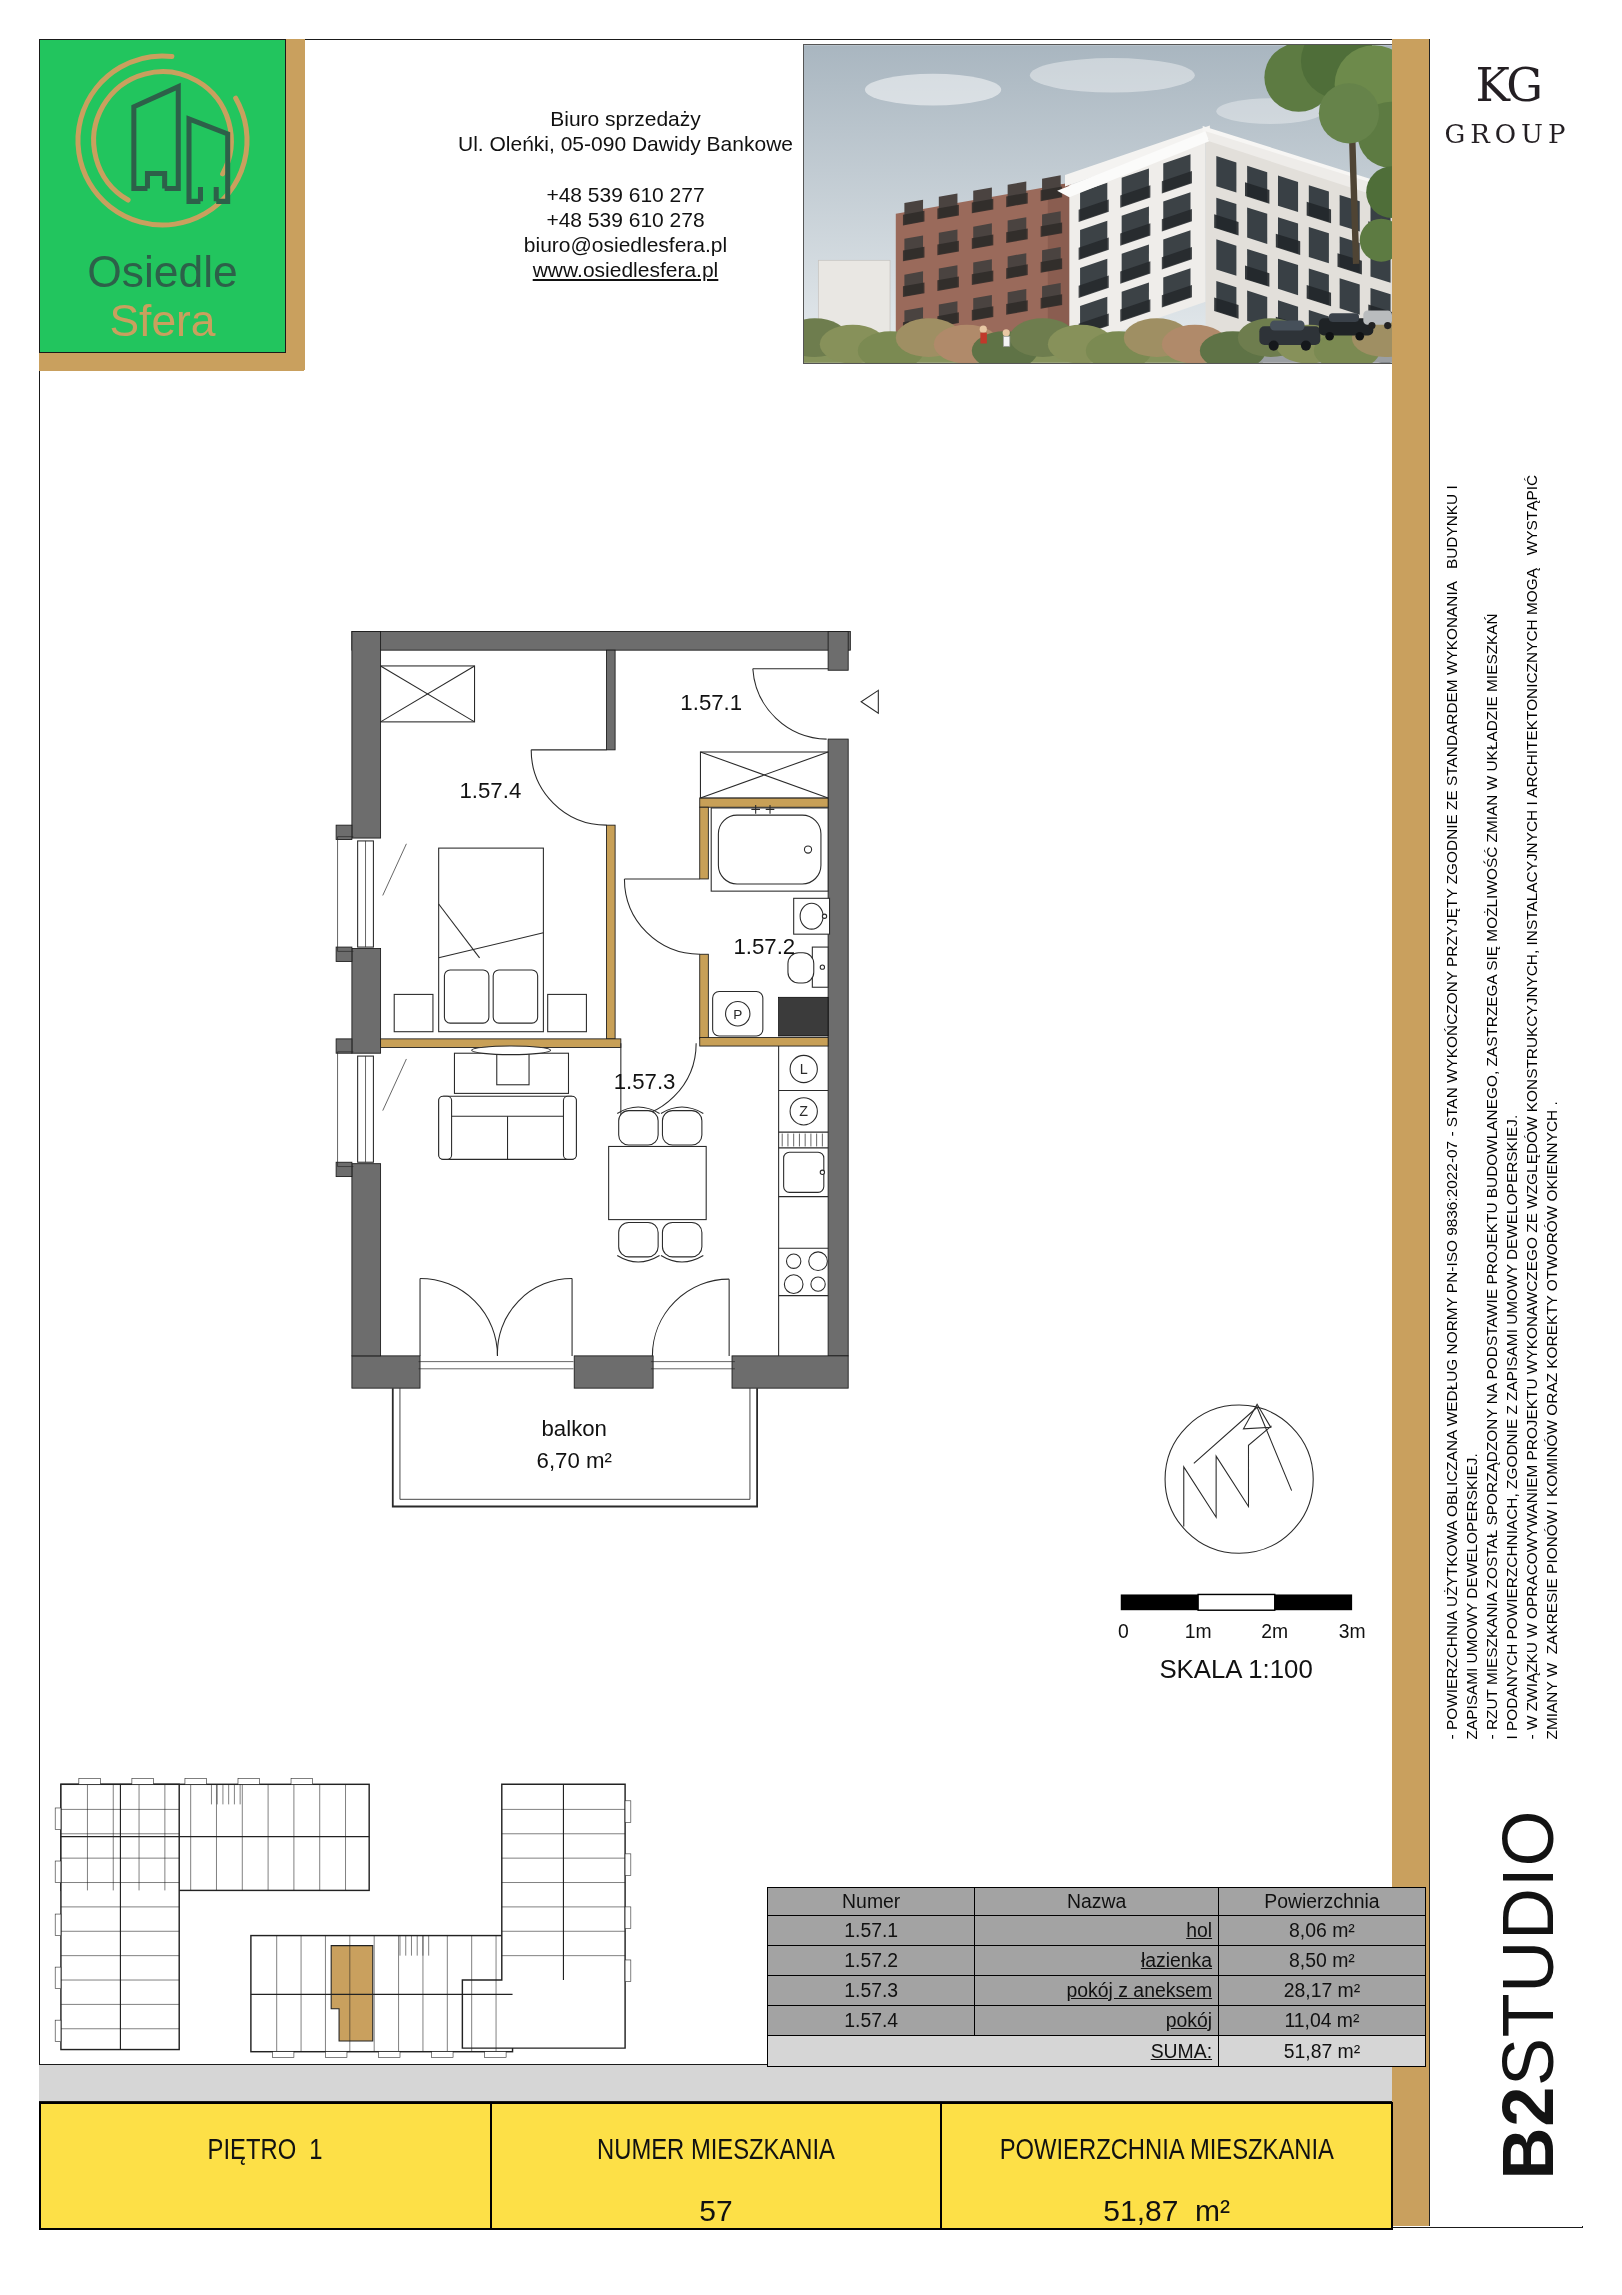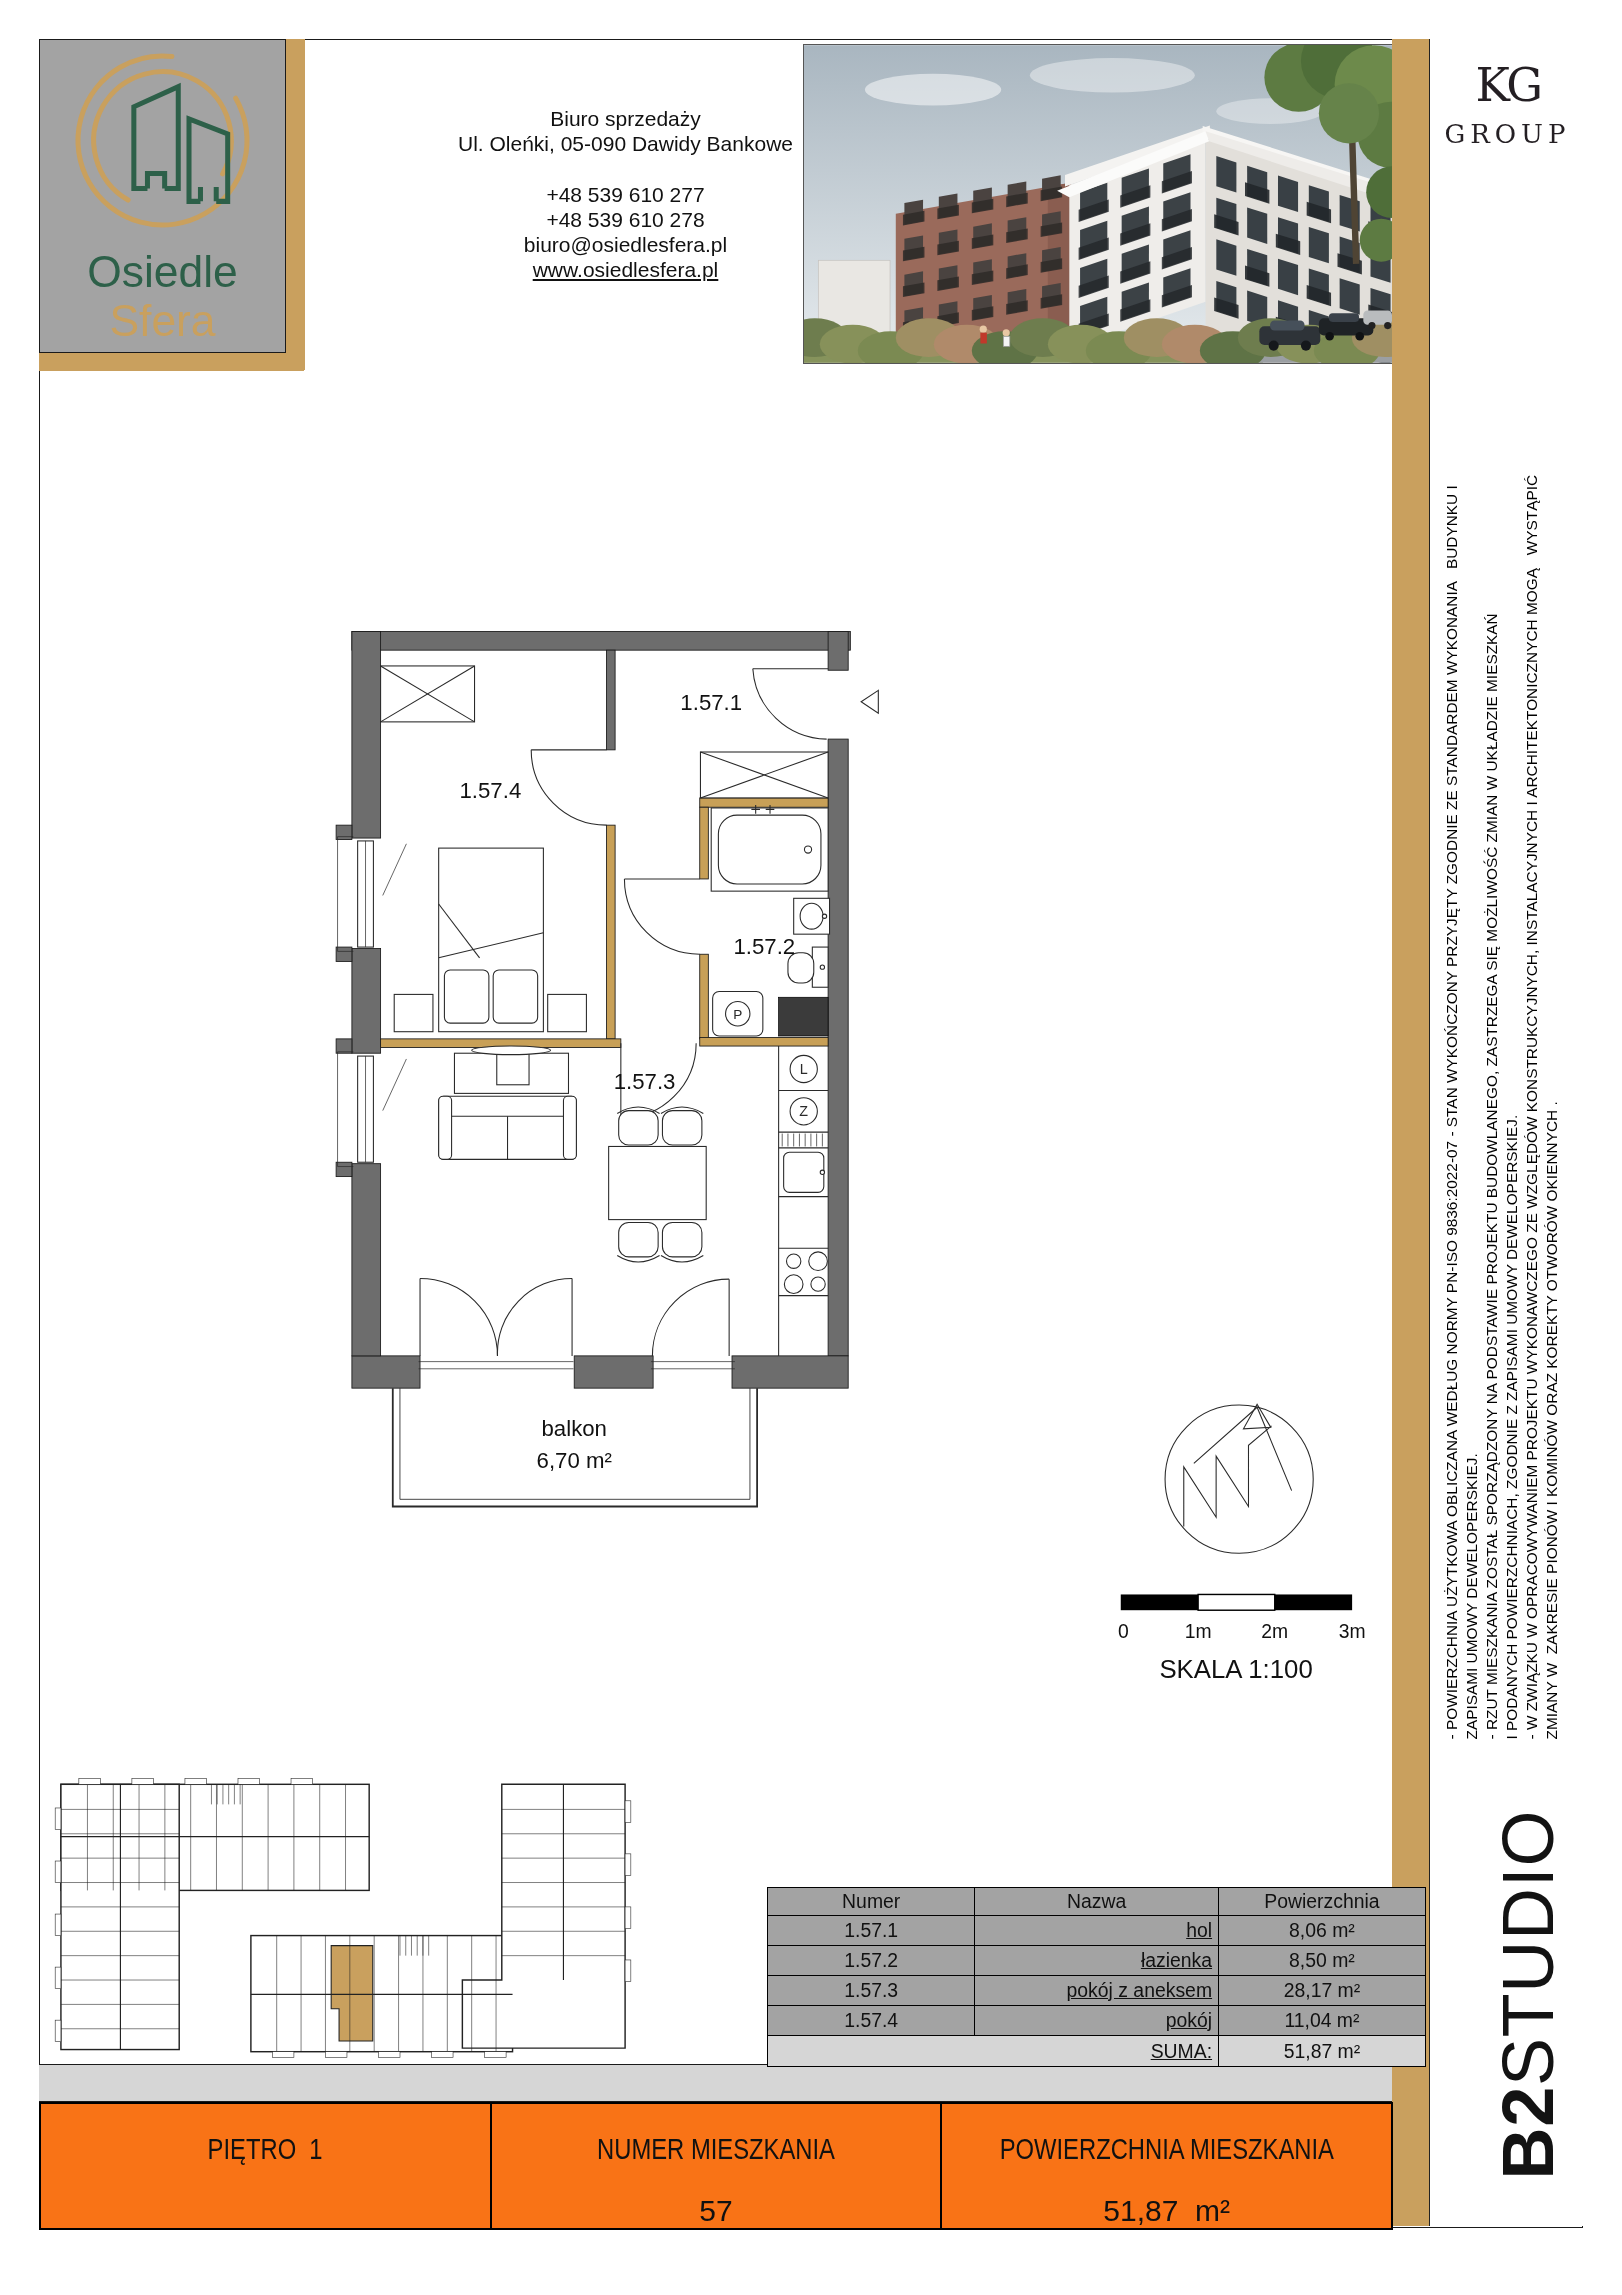--- a/index.html
+++ b/index.html
@@ -3,21 +3,21 @@
 <meta charset="utf-8">
 <title>Osiedle Sfera – karta mieszkania 57</title>
 <style>
   html,body{margin:0;padding:0;background:#fff;}
   #page{position:relative;width:1623px;height:2295px;background:#fff;overflow:hidden;
         font-family:"Liberation Sans",sans-serif;color:#111;}
   .abs{position:absolute;}
   
   #frame{left:39px;top:39px;width:1542px;height:2187px;border:1.4px solid #1a1a1a;}
   
-  #logo-box{left:39px;top:39px;width:245px;height:312px;border:1.4px solid #1a1a1a;background:#a3a3a3;z-index:3;}
+  #logo-box{left:39px;top:39px;width:245px;height:312px;border:1.4px solid #1a1a1a;background:#22c55e;z-index:3;}
   #gold-v{left:286px;top:39px;width:18.7px;height:331px;background:var(--gold,#C9A05E);z-index:2;}
   #gold-h{left:39px;top:352px;width:265px;height:18.7px;background:var(--gold,#C9A05E);z-index:2;}
   
   #contact{left:430px;top:106px;width:391px;text-align:center;font-size:21px;line-height:25px;}
   #contact .gap{height:26px;}
   #contact a{color:#111;text-decoration:none;}
   #contact .www{text-decoration:underline;}
   
   #photo{left:803px;top:44px;width:588px;height:318px;border:0.7px solid #555;z-index:1;}
   
@@ -38,21 +38,21 @@
   #rooms-table{left:767px;top:1887px;border-collapse:collapse;background:#a3a3a3;z-index:3;}
   #rooms-table td{border:1.4px solid #000;font-size:19.4px;padding:0 5.7px;height:29px;}
   #rooms-table tr.hdr td{height:27px;text-align:center;}
   #rooms-table td.c{text-align:center;}
   #rooms-table td.l{text-align:right;text-decoration:underline;}
   #rooms-table tr.suma td{background:#d6d6d6;height:30px;}
   
   #band{left:39px;top:2064px;width:1354px;height:38px;background:#d6d6d6;
         border-top:1.4px solid #1a1a1a;border-bottom:1.4px solid #1a1a1a;box-sizing:border-box;}
   #footer-bar{left:39px;top:2102px;width:1354px;height:128px;border:2.2px solid #000;box-sizing:border-box;
-      display:flex;background:#f97316;z-index:3;}
+      display:flex;background:#fde047;z-index:3;}
   .fcell{flex:1;border-right:2.2px solid #000;text-align:center;padding-top:29px;box-sizing:border-box;}
   .fcell:last-child{border-right:none;}
   .flabel{font-size:29px;white-space:pre;display:inline-block;transform:scaleX(.82);}
   .fvalue{font-size:30px;margin-top:28px;white-space:pre;}
   svg text{font-family:"Liberation Sans",sans-serif;}
 </style>
 </head>
 <body>
 
 <div id="page">

